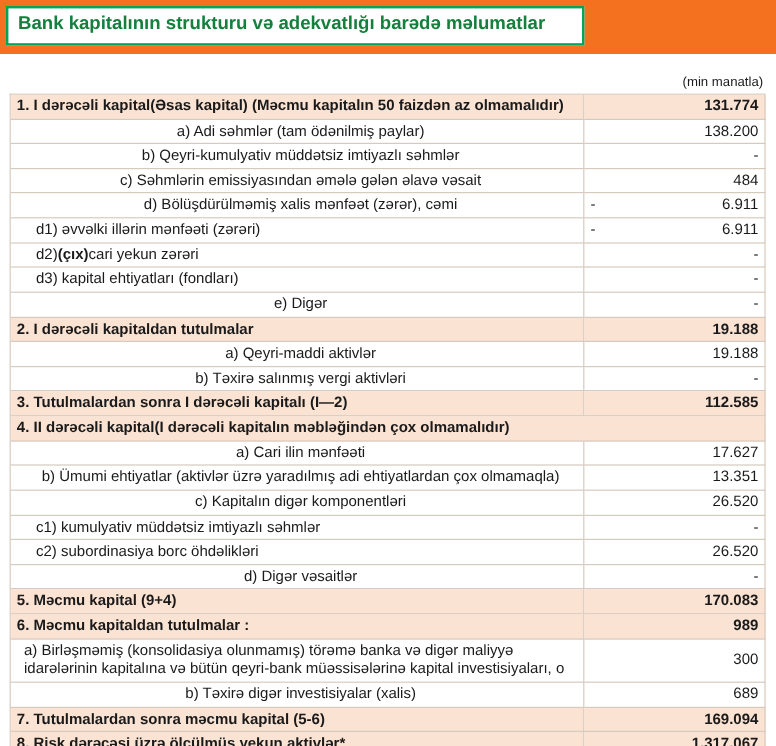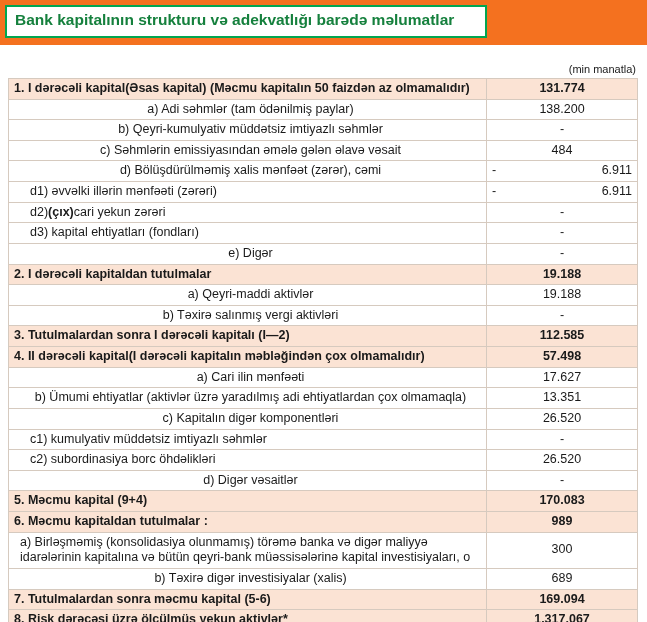--- a/index.html
+++ b/index.html
@@ -61,21 +61,21 @@
   }
   .label-cell {
     flex: 1;
     min-width: 0;
   }
   .label-cell.indent1 { padding-left: 11px; justify-content: center; }
   .label-cell.indent2 { padding-left: 21px; }
   .value-cell {
     width: 151px;
     flex: none;
-    justify-content: center;
+    justify-content: flex-end;
     text-align: right;
   }
   .value-cell.with-minus {
     justify-content: space-between;
   }
   .row.section .cell {
     background: #fbe3d4;
     font-weight: bold;
   }
   .label-cell span.b {
@@ -206,23 +206,20 @@
         </div>
         <div class="cell value-cell">
           <span>112.585</span>
         </div>
       </div>
       <div class="row section">
         <div class="cell label-cell">
           <span class="b">4. II dərəcəli  kapital</span>
           <span> (I dərəcəli  kapitalın  məbləğindən çox olmamalıdır)</span>
         </div>
-        <div class="cell value-cell">
-          <span>57.498</span>
-        </div>
       </div>
       <div class="row">
         <div class="cell label-cell indent1">
           <span>a) Cari ilin mənfəəti</span>
         </div>
         <div class="cell value-cell">
           <span>17.627</span>
         </div>
       </div>
       <div class="row">

